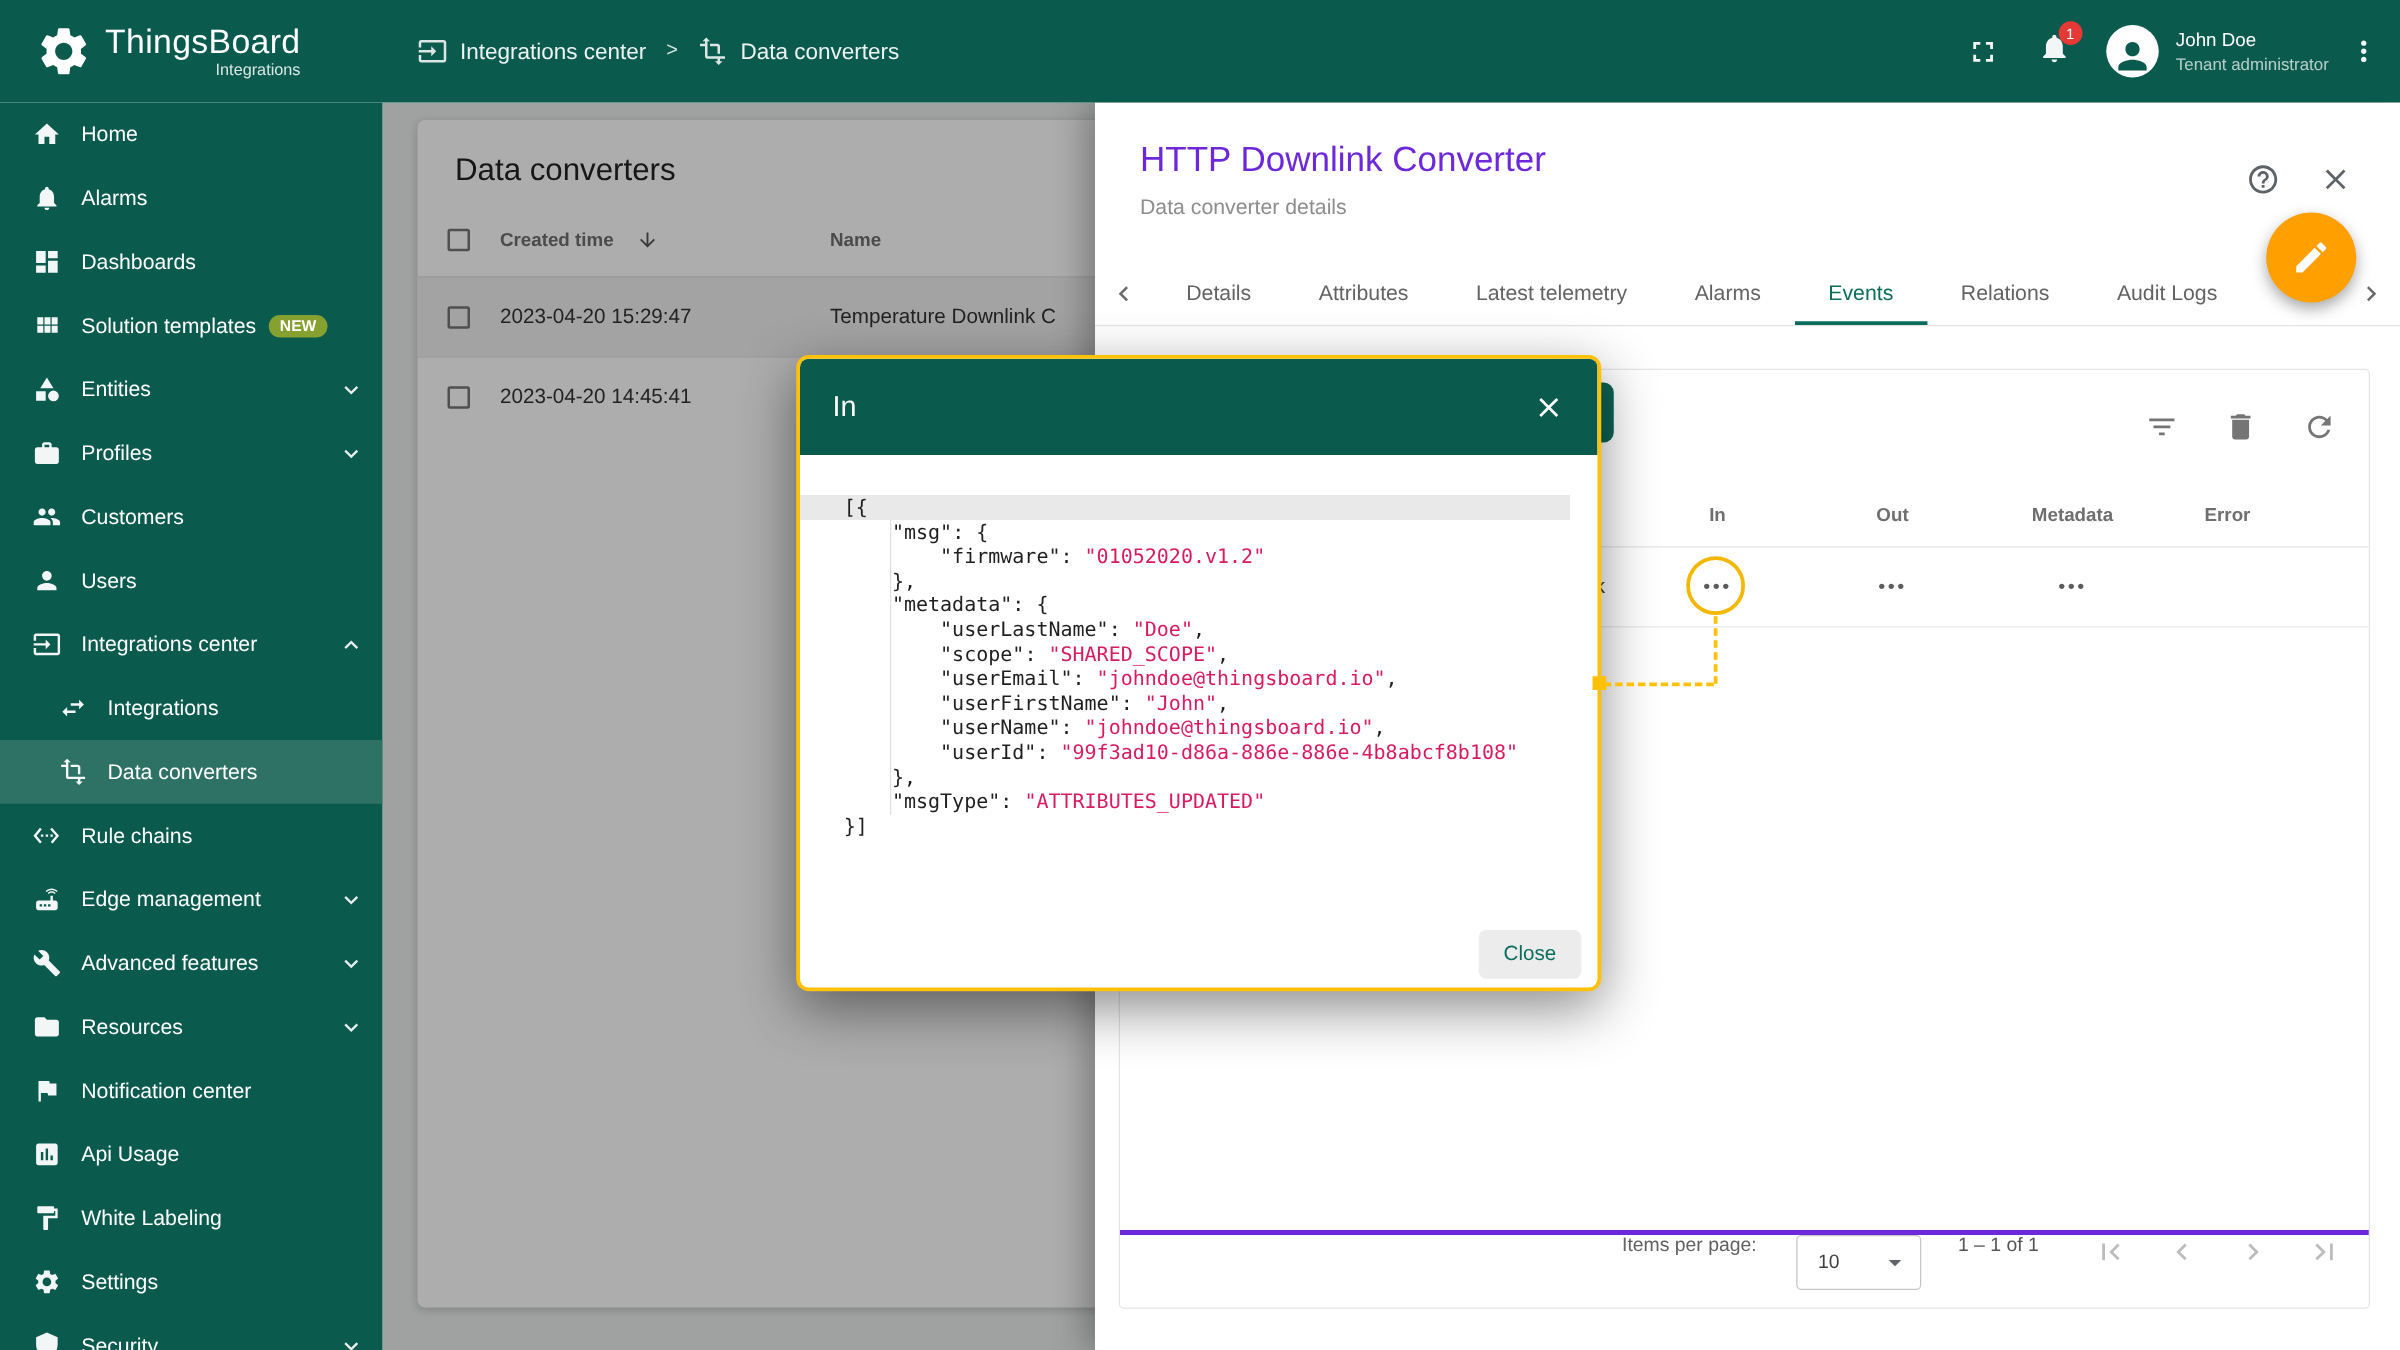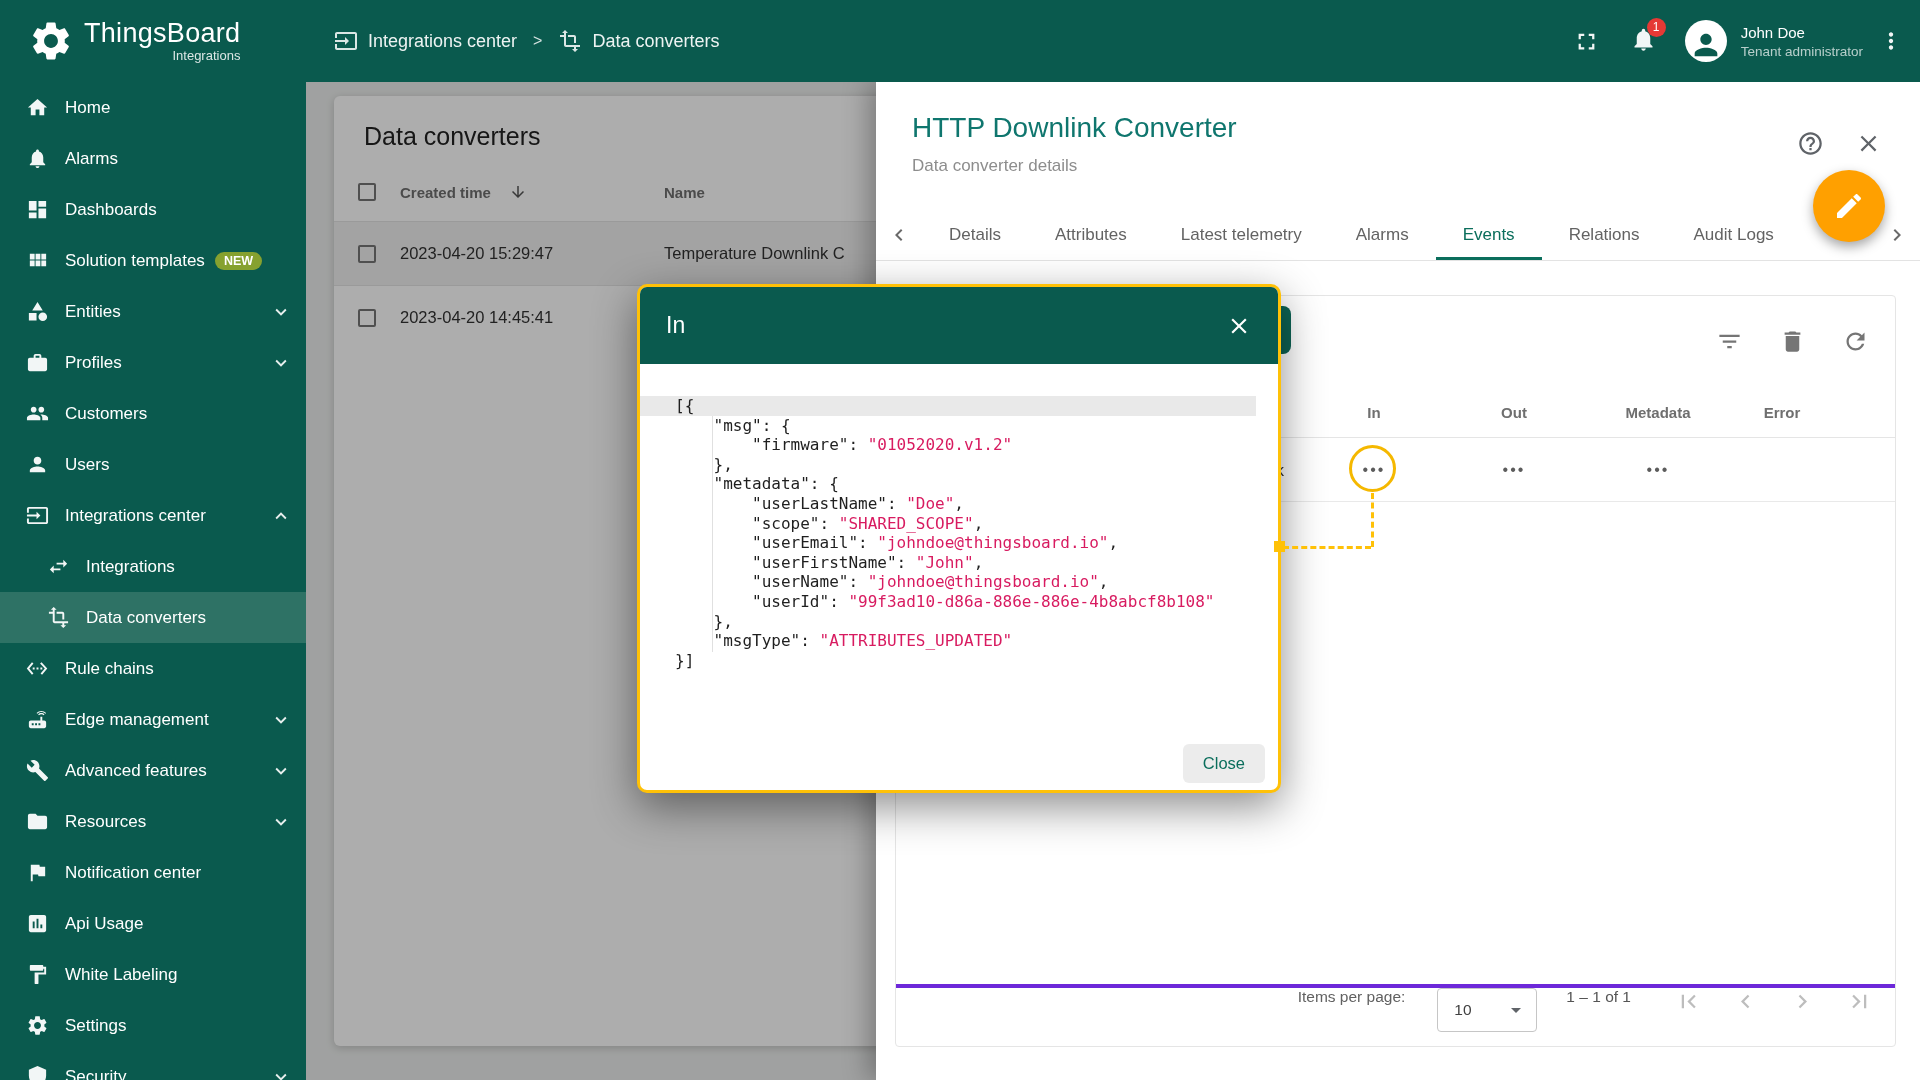--- a/index.html
+++ b/index.html
@@ -50,21 +50,21 @@
   .cell-time { width:264px; display:flex; align-items:center; gap:18px; flex:none; }
   .cell-name { flex:1; }
   .sort-icon { width:18px; height:18px; color:#555; }
   .list-row { display:flex; align-items:center; height:64px; border-top:1px solid #e4e4e4; font-size:16.5px; color:#333; cursor:pointer; }
   .list-row.selected { background:#f1f1f1; }
 
   .backdrop { position:absolute; left:306px; top:82px; width:570px; bottom:0; background:rgba(0,0,0,.32); z-index:2; }
 
   
   .drawer { position:absolute; left:876px; top:82px; right:0; bottom:0; background:#fff; z-index:3; box-shadow:-8px 0 24px rgba(0,0,0,.28); }
-  .drawer-title { font-size:28px; color:#0f766e; padding:30px 0 0 36px; font-weight:500; }
+  .drawer-title { font-size:28px; color:#6d28d9; padding:30px 0 0 36px; font-weight:500; }
   .drawer-sub { font-size:17px; color:#8d8d8d; padding:12px 0 0 36px; }
   .help-btn { position:absolute; top:48px; right:96px; width:27px; height:27px; color:#5f6368; cursor:pointer; }
   .panel-close-btn { position:absolute; top:48px; right:38px; width:27px; height:27px; color:#5f6368; cursor:pointer; }
   .fab { position:absolute; top:88px; left:937px; width:72px; height:72px; border-radius:50%; background:#FFA000; display:flex; align-items:center; justify-content:center; box-shadow:0 5px 12px rgba(0,0,0,.35); z-index:5; cursor:pointer; }
   .fab .icon { width:32px; height:32px; color:#fff; }
   .tabs-row { position:absolute; top:127px; left:0; right:0; height:52px; border-bottom:1px solid #e3e3e3; display:flex; align-items:stretch; }
   .tab-scroll { width:46px; flex:none; display:flex; align-items:center; justify-content:center; color:#6a6a6a; cursor:pointer; }
   .tab-scroll .icon { width:24px; height:24px; }
   .tabs-strip { flex:1; display:flex; overflow:hidden; }
   .tab { padding:0 27px; display:flex; align-items:center; font-size:17px; color:#636363; white-space:nowrap; cursor:pointer; }

